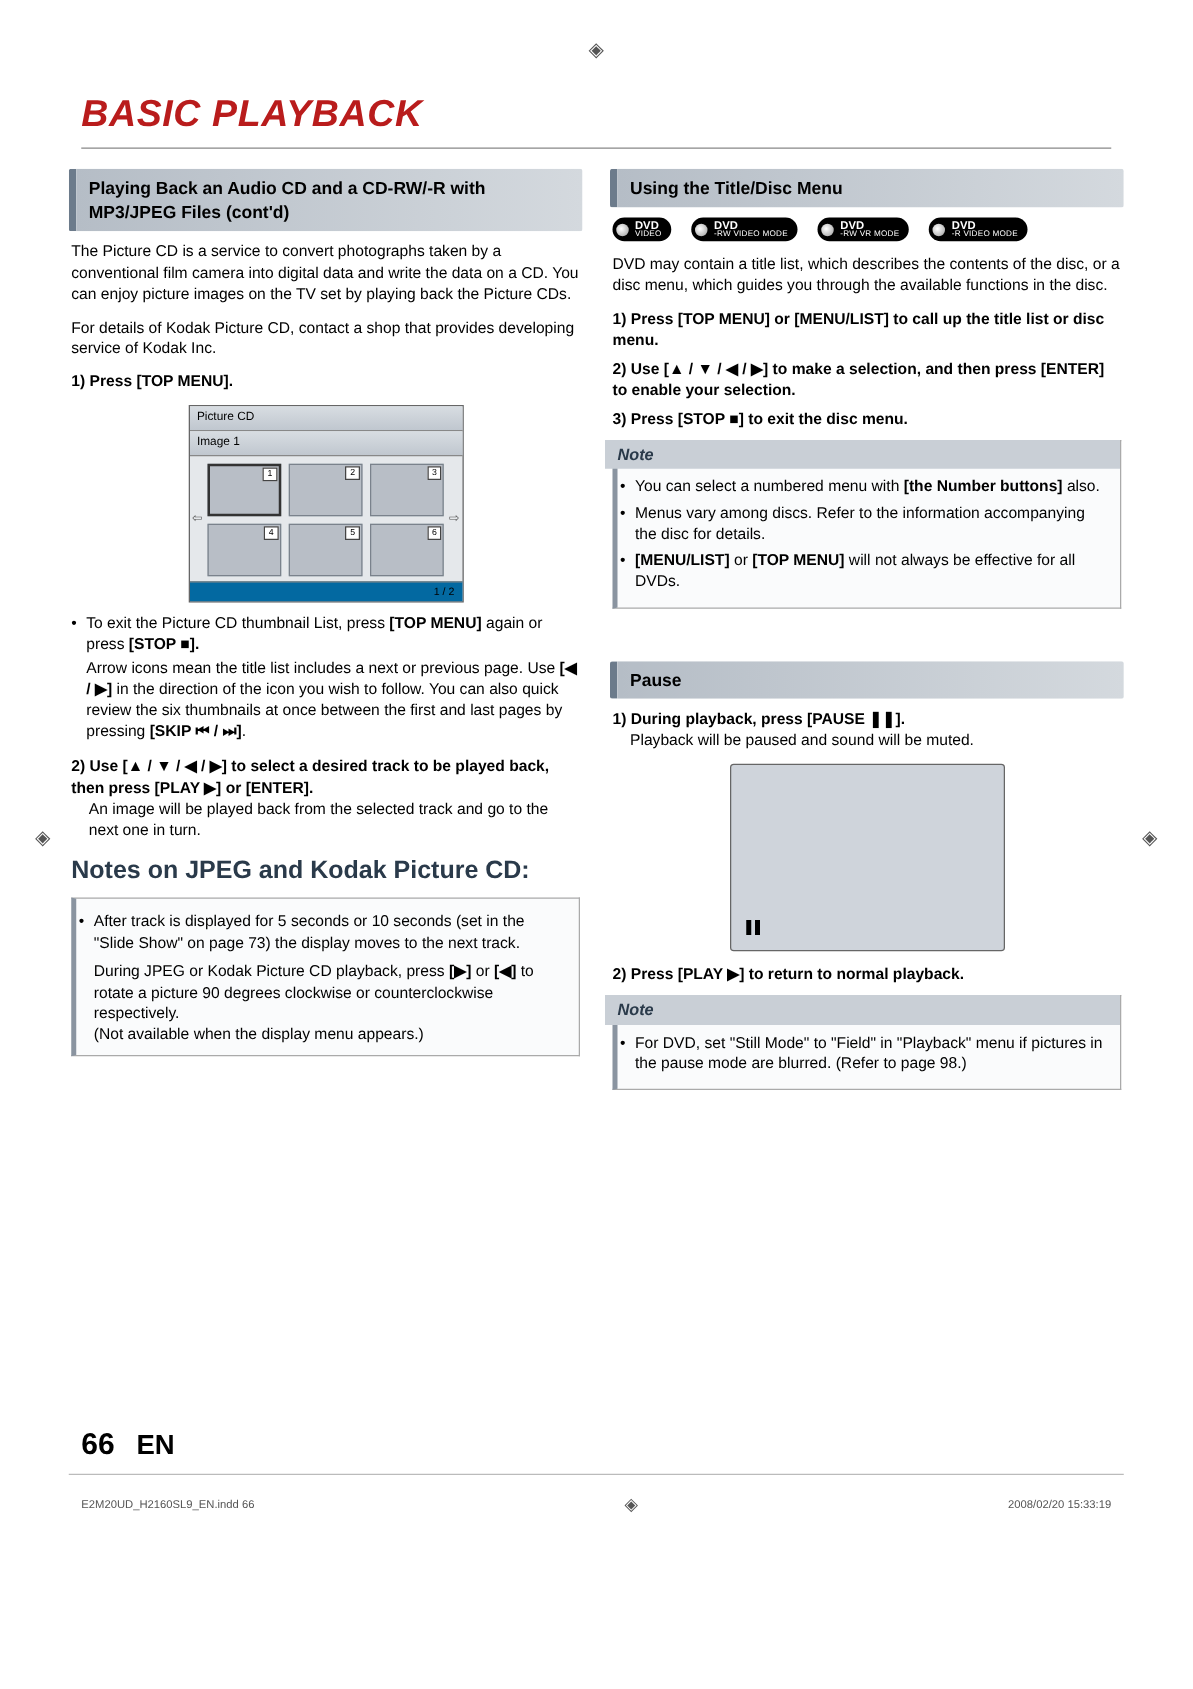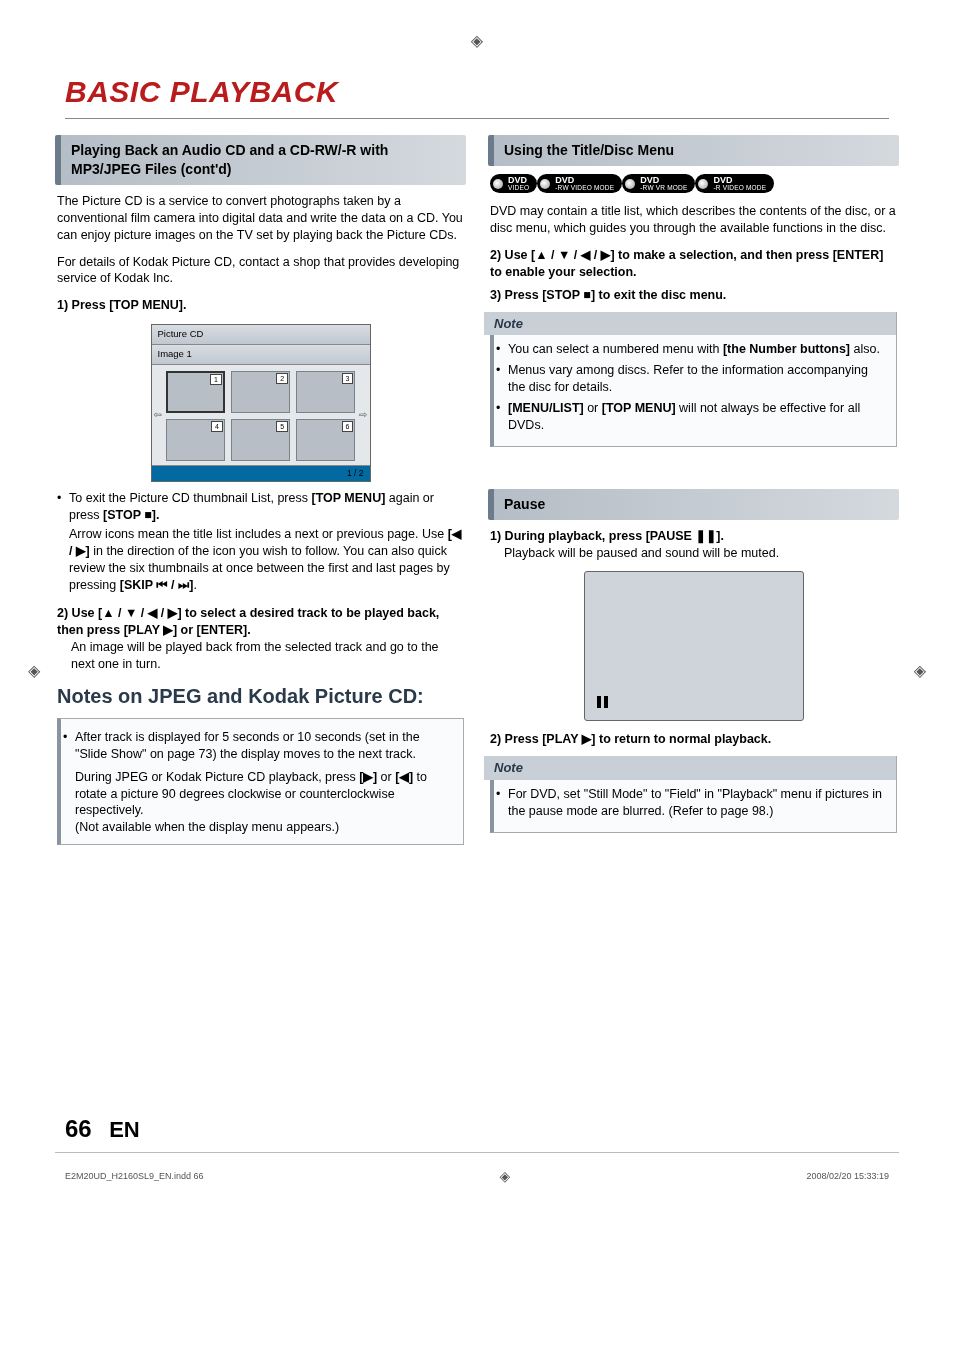--- a/index.html
+++ b/index.html
@@ -127,21 +127,21 @@
   .thumb-arrow-l { left: 2px; }
   .thumb-arrow-r { right: 2px; }
   .thumb-footer {
     background: #0369a1;
     border-top: 1px solid #888;
     padding: 2px 6px;
     text-align: right;
     font-size: 8.5px;
   }
   
-  .badges { display: flex; gap: 0; margin: 2px 2px 10px 2px; flex-wrap: wrap; }
+  .badges { display: flex; gap: 16px; margin: 2px 2px 10px 2px; flex-wrap: wrap; }
   .badge {
     background: #000; color: #fff;
     border-radius: 12px;
     padding: 2px 8px 2px 18px;
     font-size: 9px;
     font-weight: 700;
     position: relative;
     line-height: 1;
   }
   .badge::before {
@@ -280,20 +280,23 @@
       <div class="badges">
         <div class="badge"><span>DVD</span><span class="sub">VIDEO</span></div>
         <div class="badge"><span>DVD</span><span class="sub">-RW VIDEO MODE</span></div>
         <div class="badge"><span>DVD</span><span class="sub">-RW VR MODE</span></div>
         <div class="badge"><span>DVD</span><span class="sub">-R VIDEO MODE</span></div>
       </div>
 
       <div class="p">DVD may contain a title list, which describes the contents of the disc, or a disc menu, which guides you through the available functions in the disc.</div>
 
       <div class="step">
+        <b><span>1)</span> <span>Press [TOP MENU] or [MENU/LIST] to call up the title list or disc menu.</span></b>
+      </div>
+      <div class="step">
         <b><span>2)</span> <span>Use [▲ / ▼ / ◀ / ▶] to make a selection, and then press [ENTER] to enable your selection.</span></b>
       </div>
       <div class="step">
         <b><span>3)</span> <span>Press [STOP ■] to exit the disc menu.</span></b>
       </div>
 
       <div class="note-box with-title">
         <div class="note-title">Note</div>
         <div class="bullet-row">
           <div class="dot">•</div>

